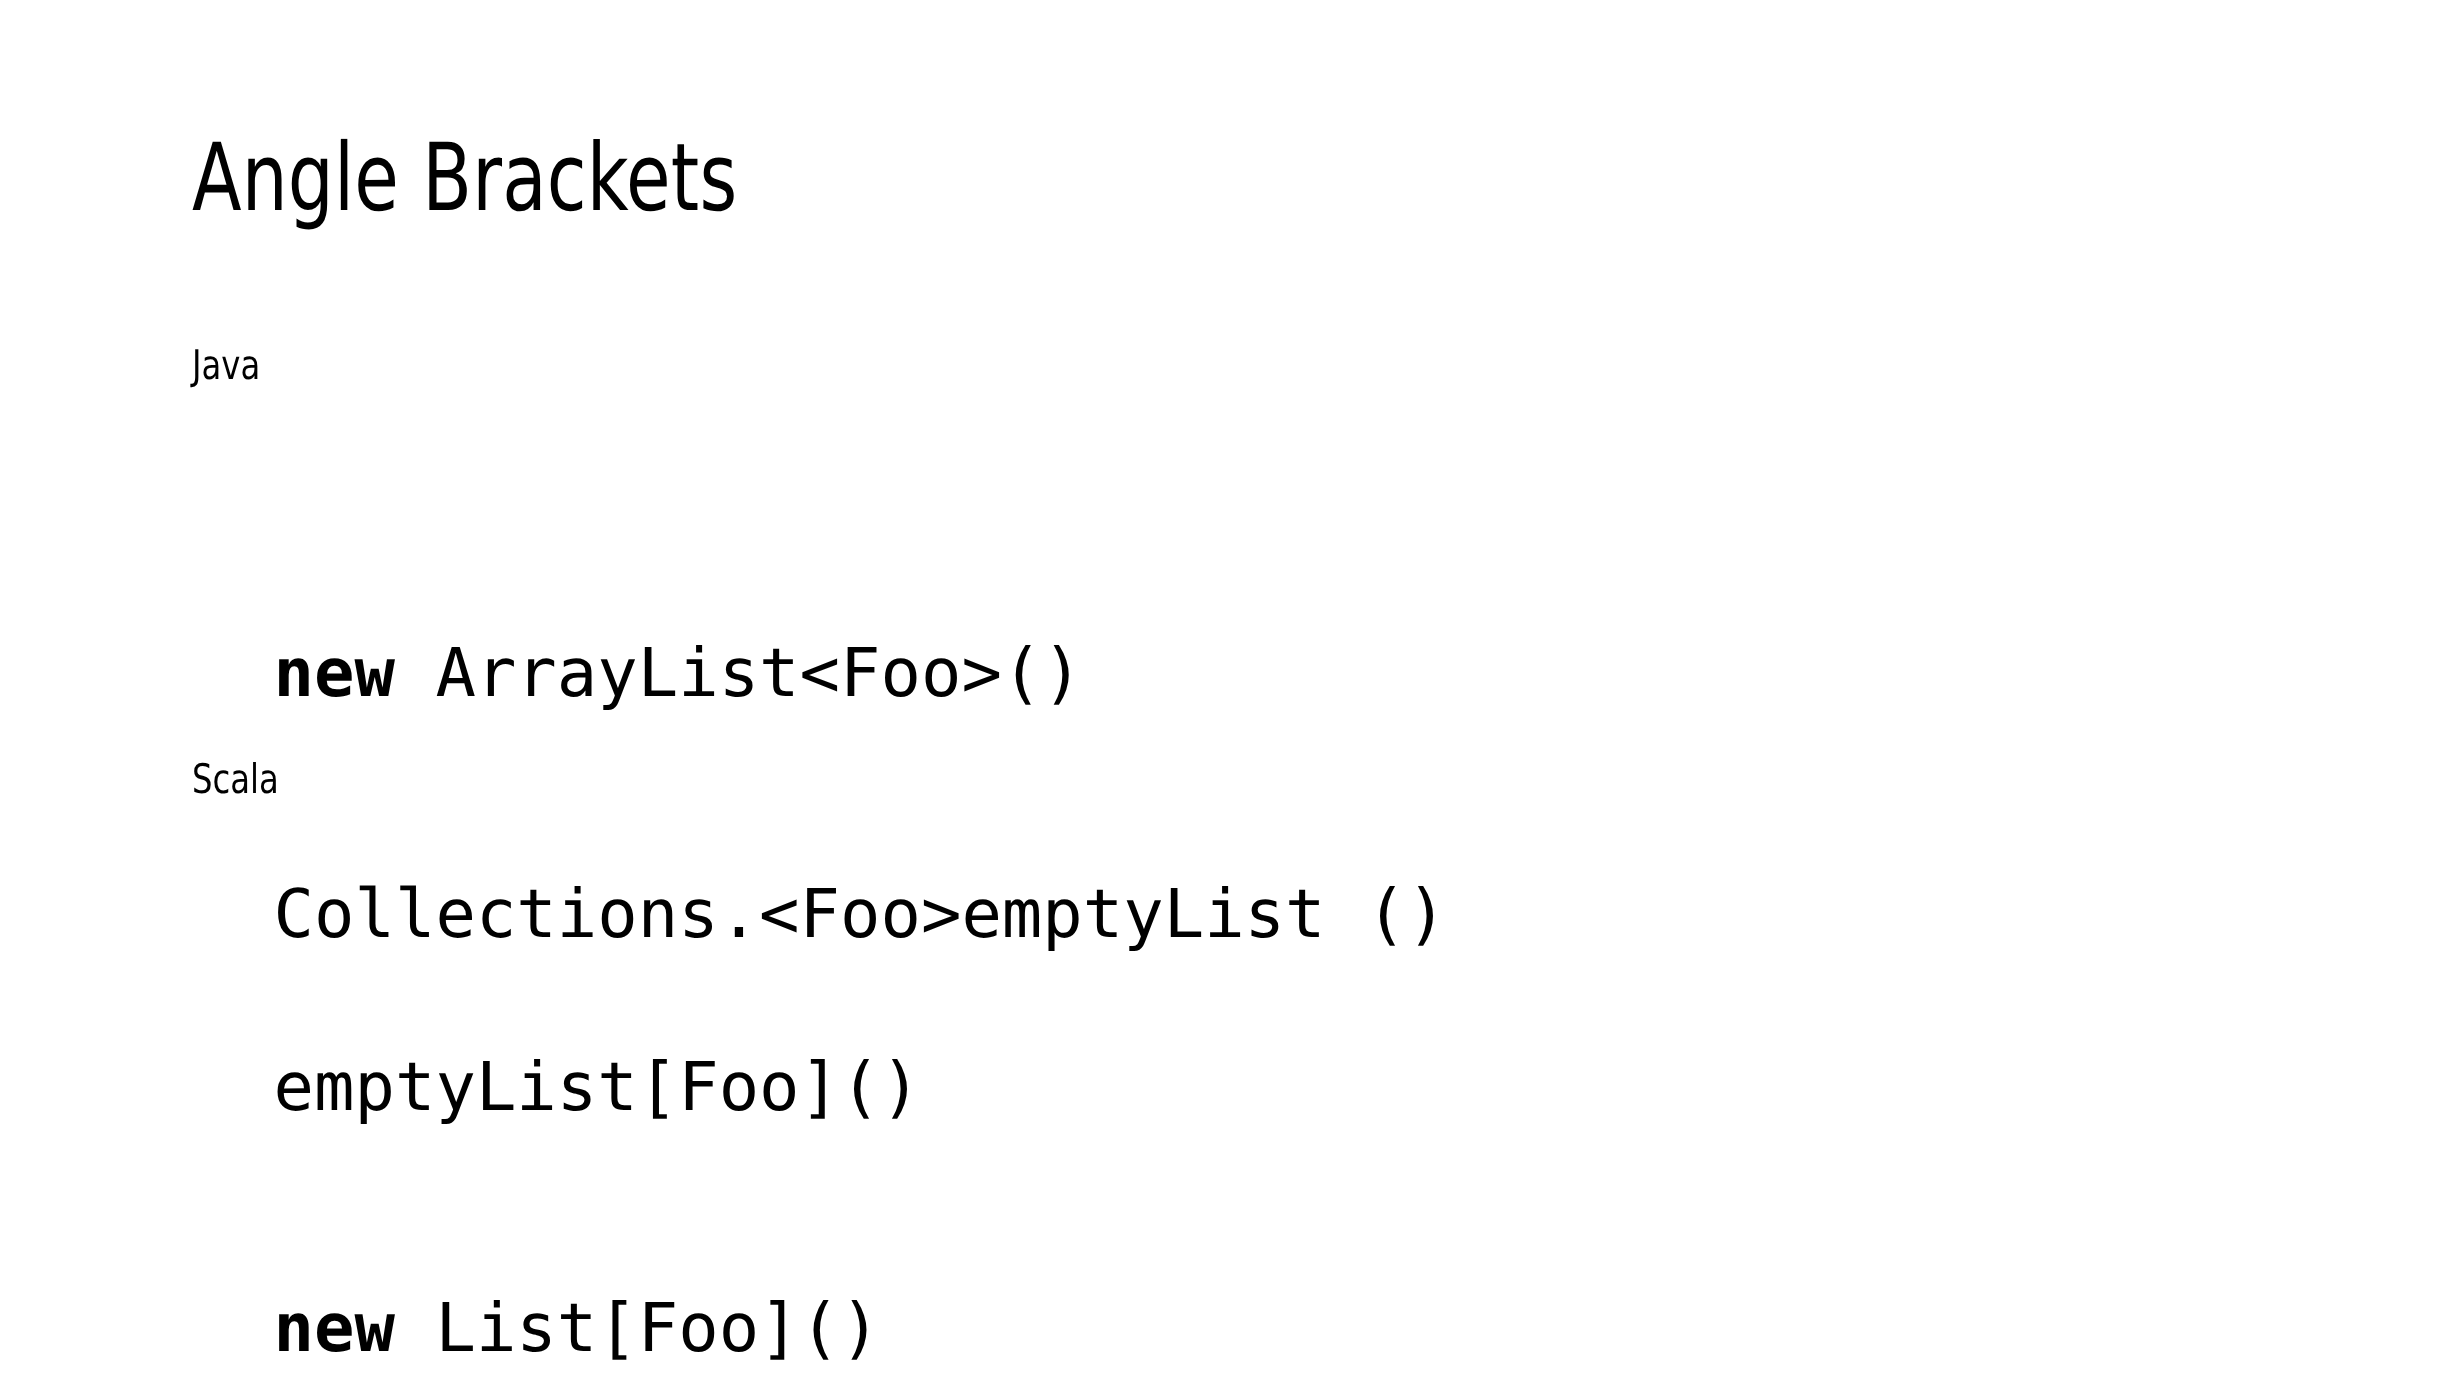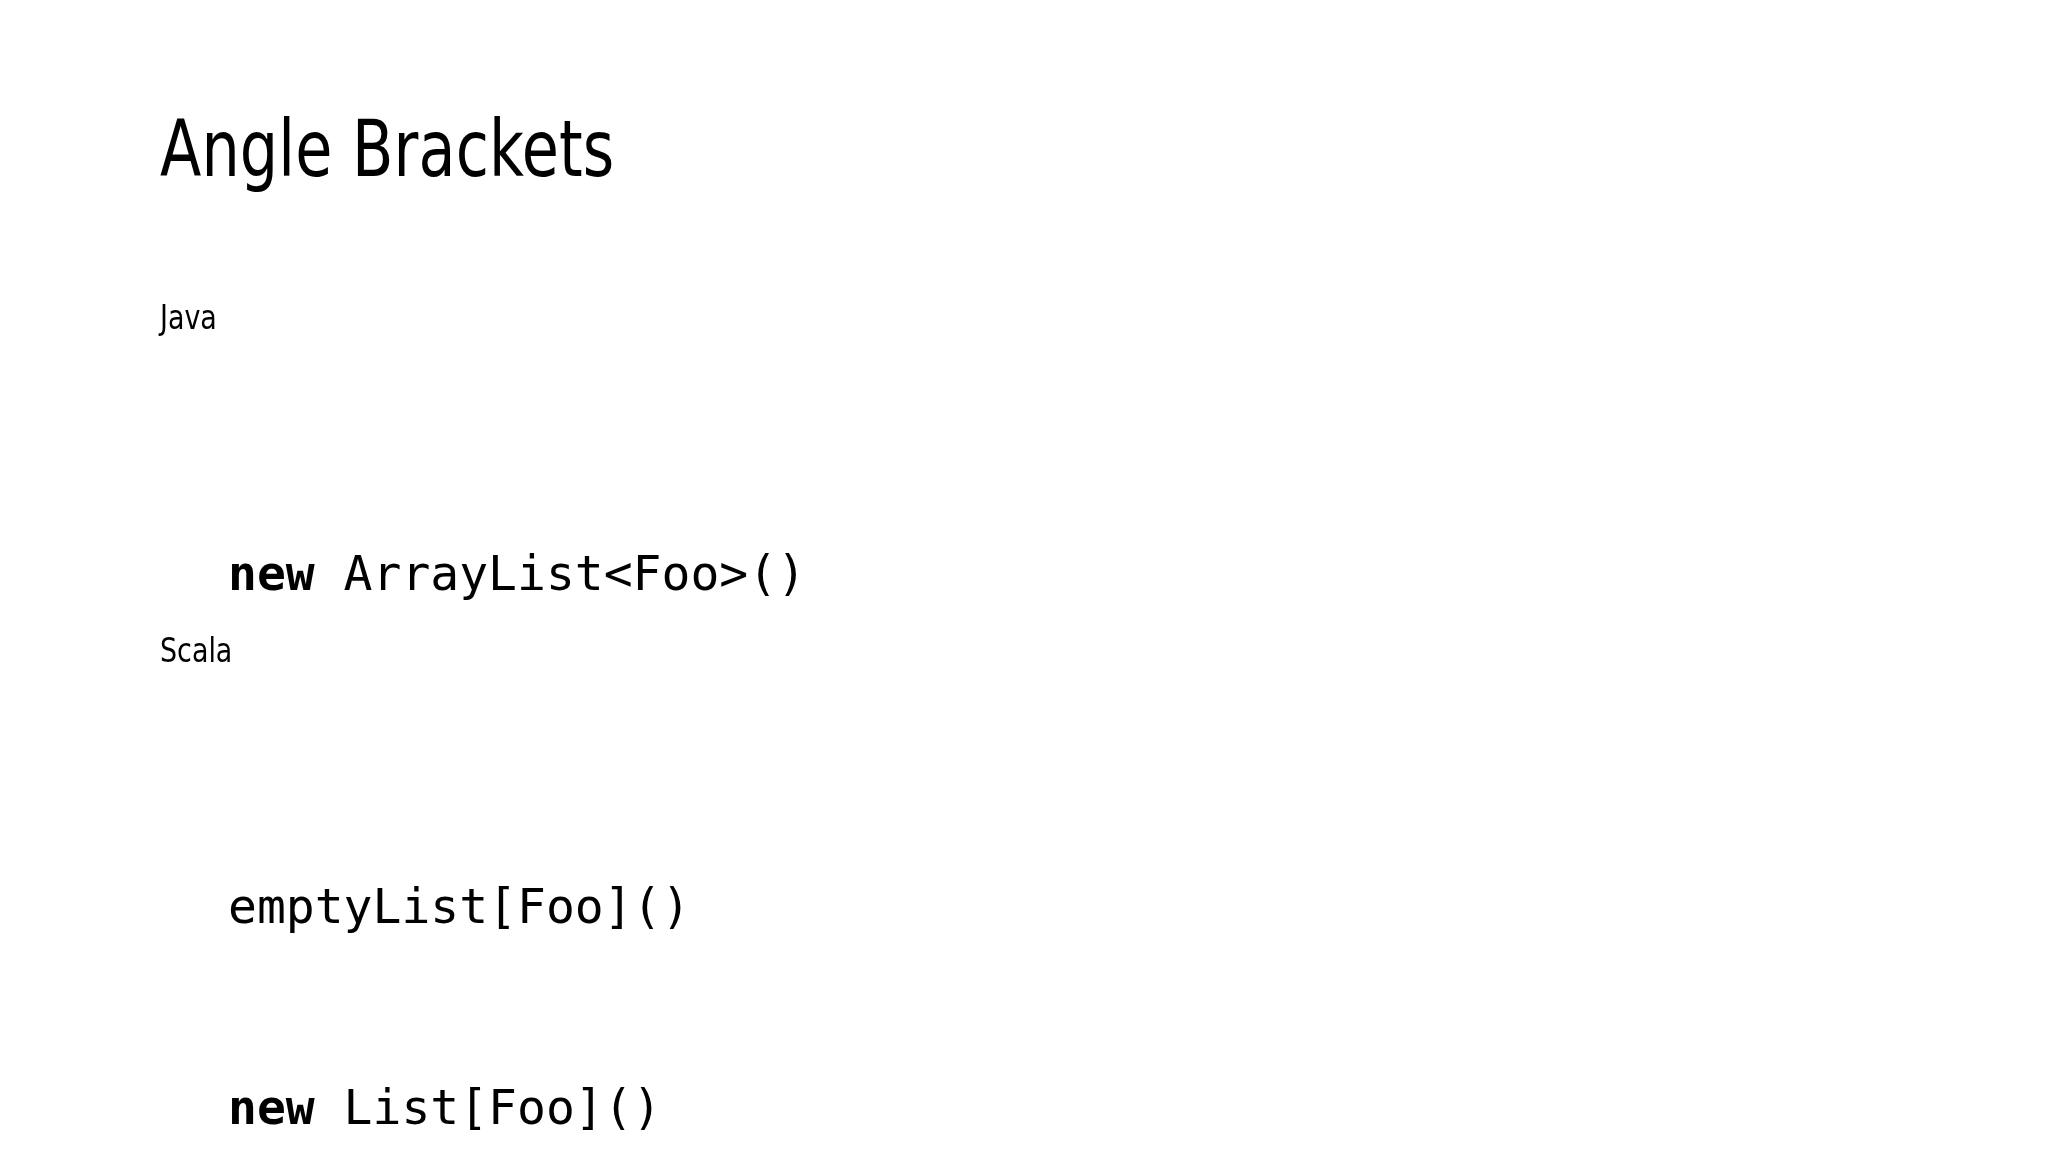--- a/index.html
+++ b/index.html
@@ -36,40 +36,40 @@
     white-space: nowrap;
     transform: scaleX(0.86);
     transform-origin: left top;
   }
 
   .section {
     position: absolute;
     left: 160px;
   }
 
-  .section-java   { top: 300px; }
+  .section-java   { top: 288px; }
   .section-scala  { top: 633px; }
 
   .section-label {
     font-family: "DejaVu Sans Condensed", "Liberation Sans Narrow", "Liberation Sans", sans-serif;
     font-size: 34px;
     font-weight: 400;
     font-stretch: condensed;
     line-height: 1.0;
     color: #000000;
     white-space: nowrap;
     transform: scaleX(0.88);
     transform-origin: left top;
   }
 
   .code-block {
     margin-top: 72px;
     margin-left: 68px;
     font-family: "DejaVu Sans Mono", "Liberation Mono", monospace;
-    font-size: 48px;
+    font-size: 56px;
     line-height: 67px;
     color: #000000;
     white-space: pre;
   }
 
   .code-line {
     white-space: pre;
   }
 
   .kw {
@@ -80,20 +80,21 @@
 <body>
 
 <div class="slide">
 
   <div class="slide-title">Angle Brackets</div>
 
   <div class="section section-java">
     <div class="section-label">Java</div>
     <div class="code-block">
       <div class="code-line"><span class="kw">new</span><span> ArrayList&lt;Foo&gt;()</span></div>
+      <div class="code-line"><span class="kw"></span><span>Collections.&lt;Foo&gt;emptyList ()</span></div>
     </div>
   </div>
 
   <div class="section section-scala">
     <div class="section-label">Scala</div>
     <div class="code-block">
       <div class="code-line"><span class="kw"></span><span>emptyList[Foo]()</span></div>
       <div class="code-line"><span class="kw">new</span><span> List[Foo]()</span></div>
       
     </div>

